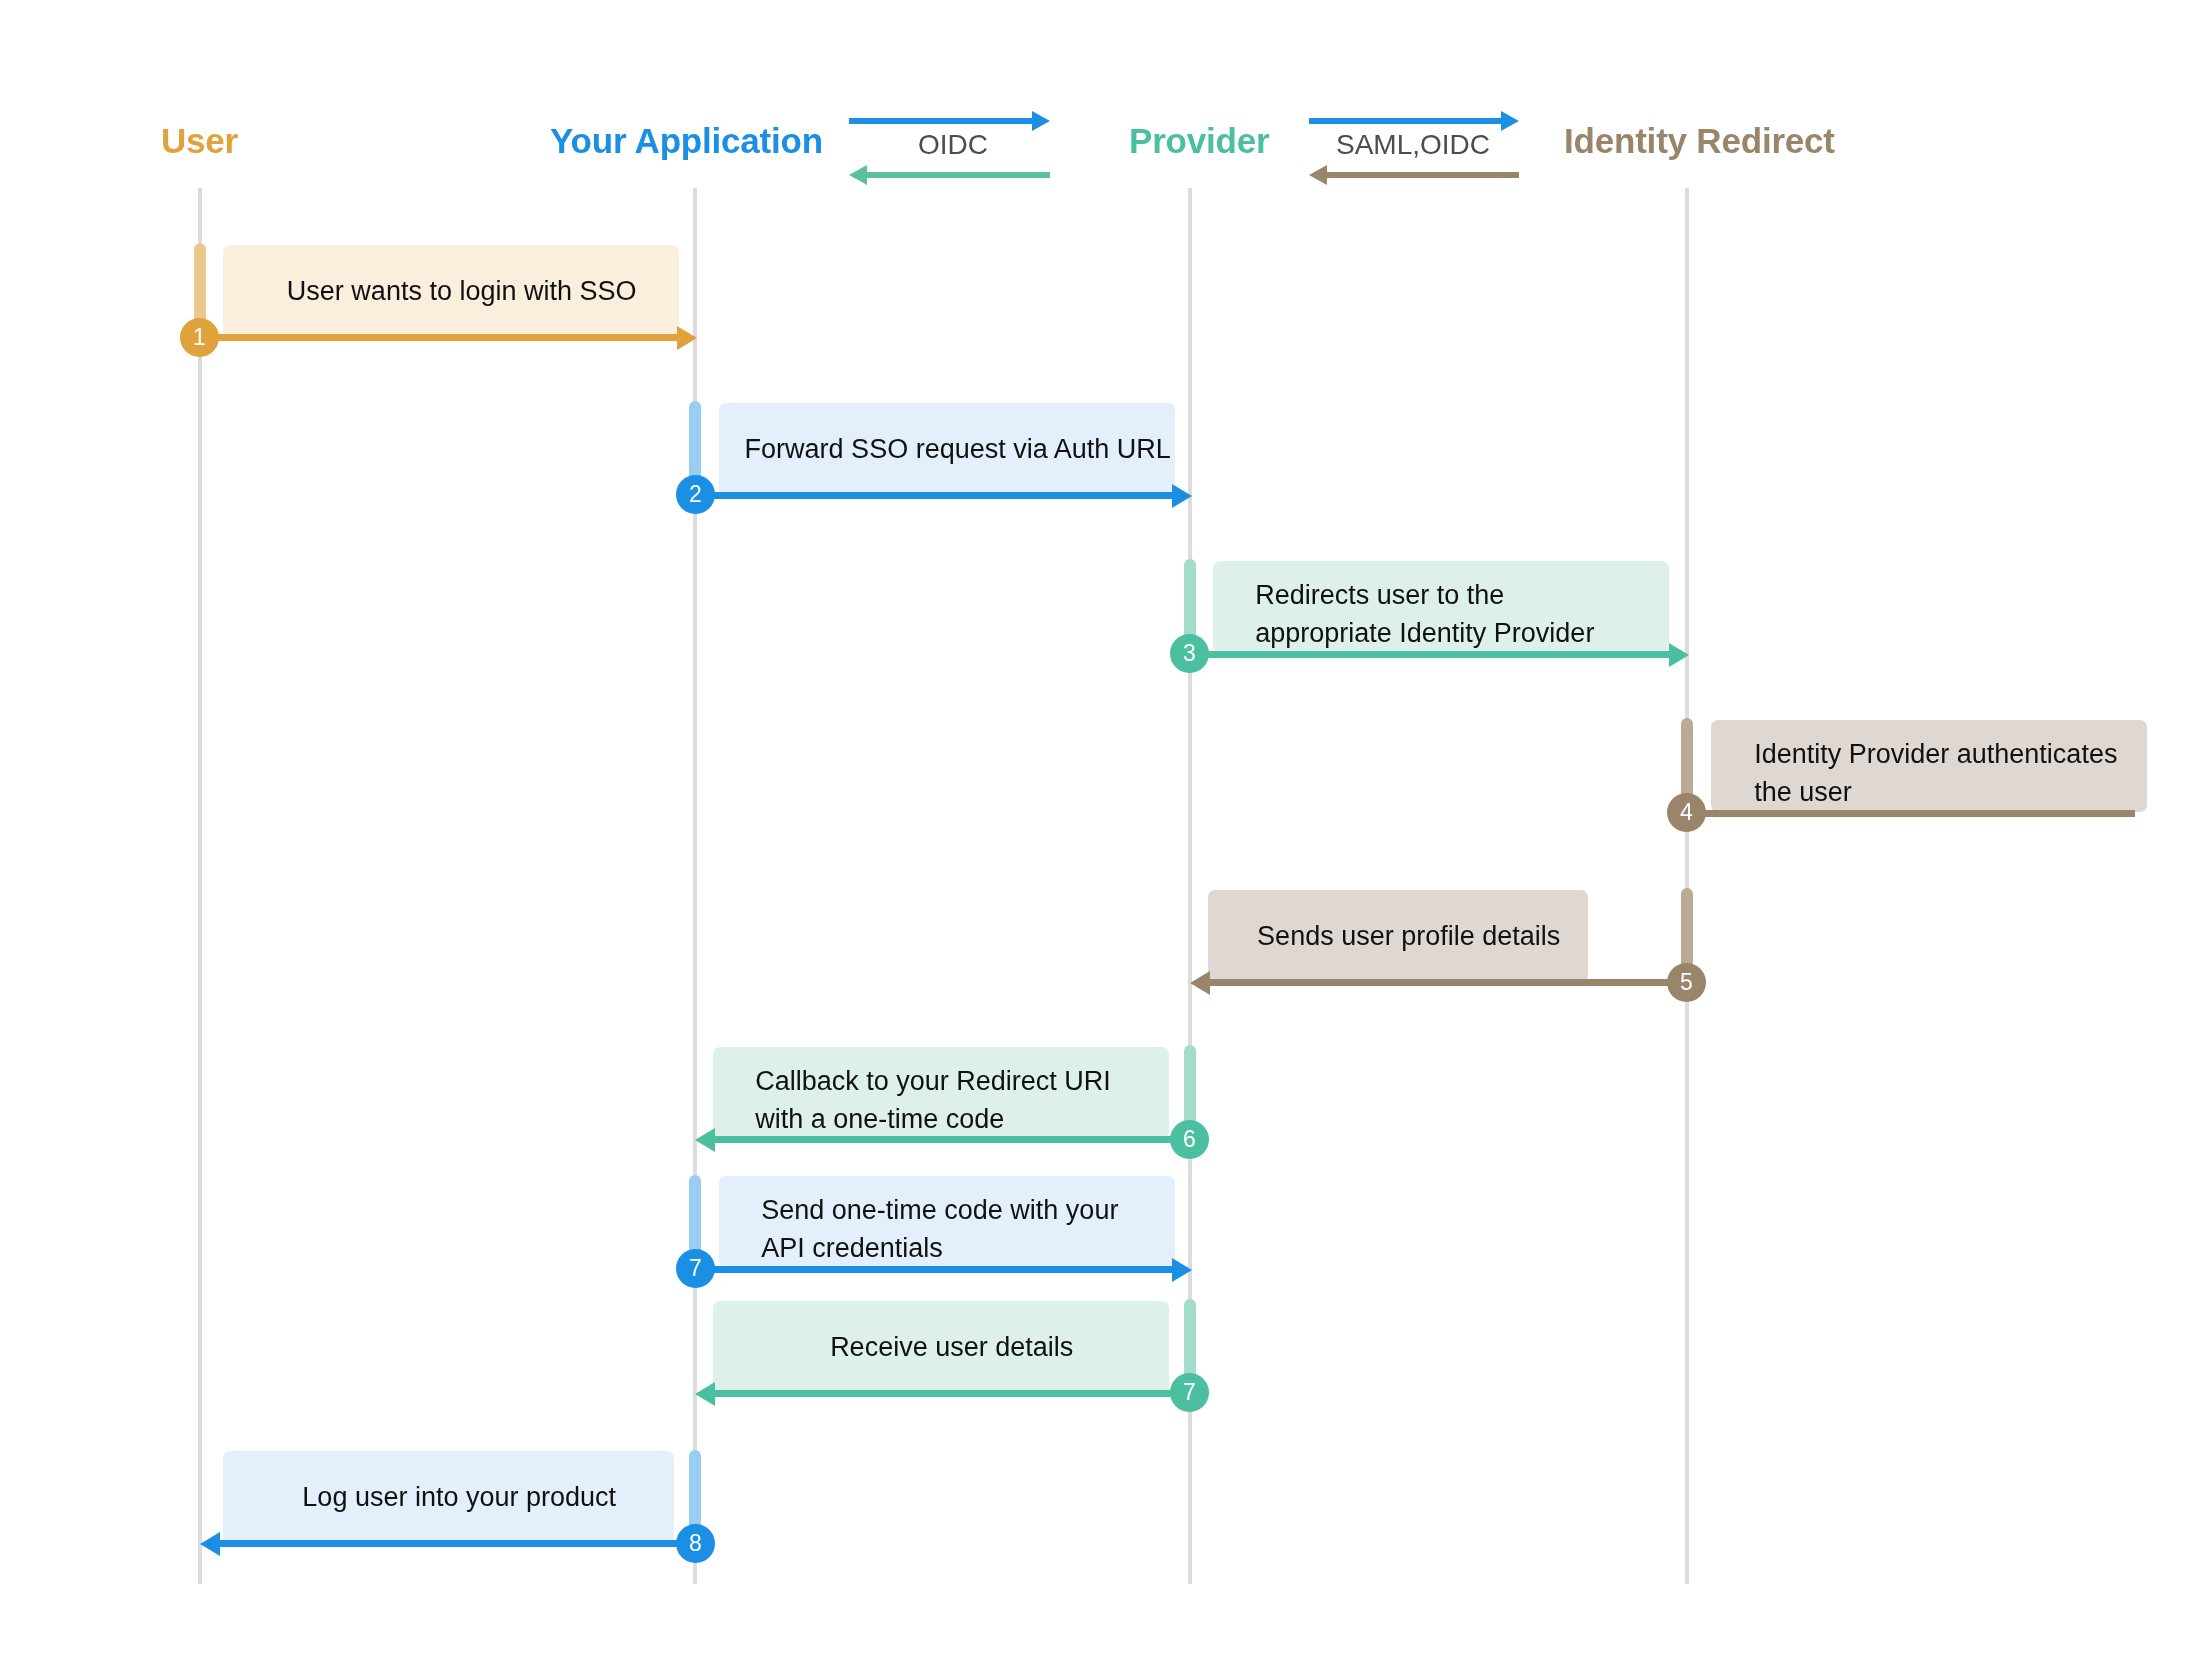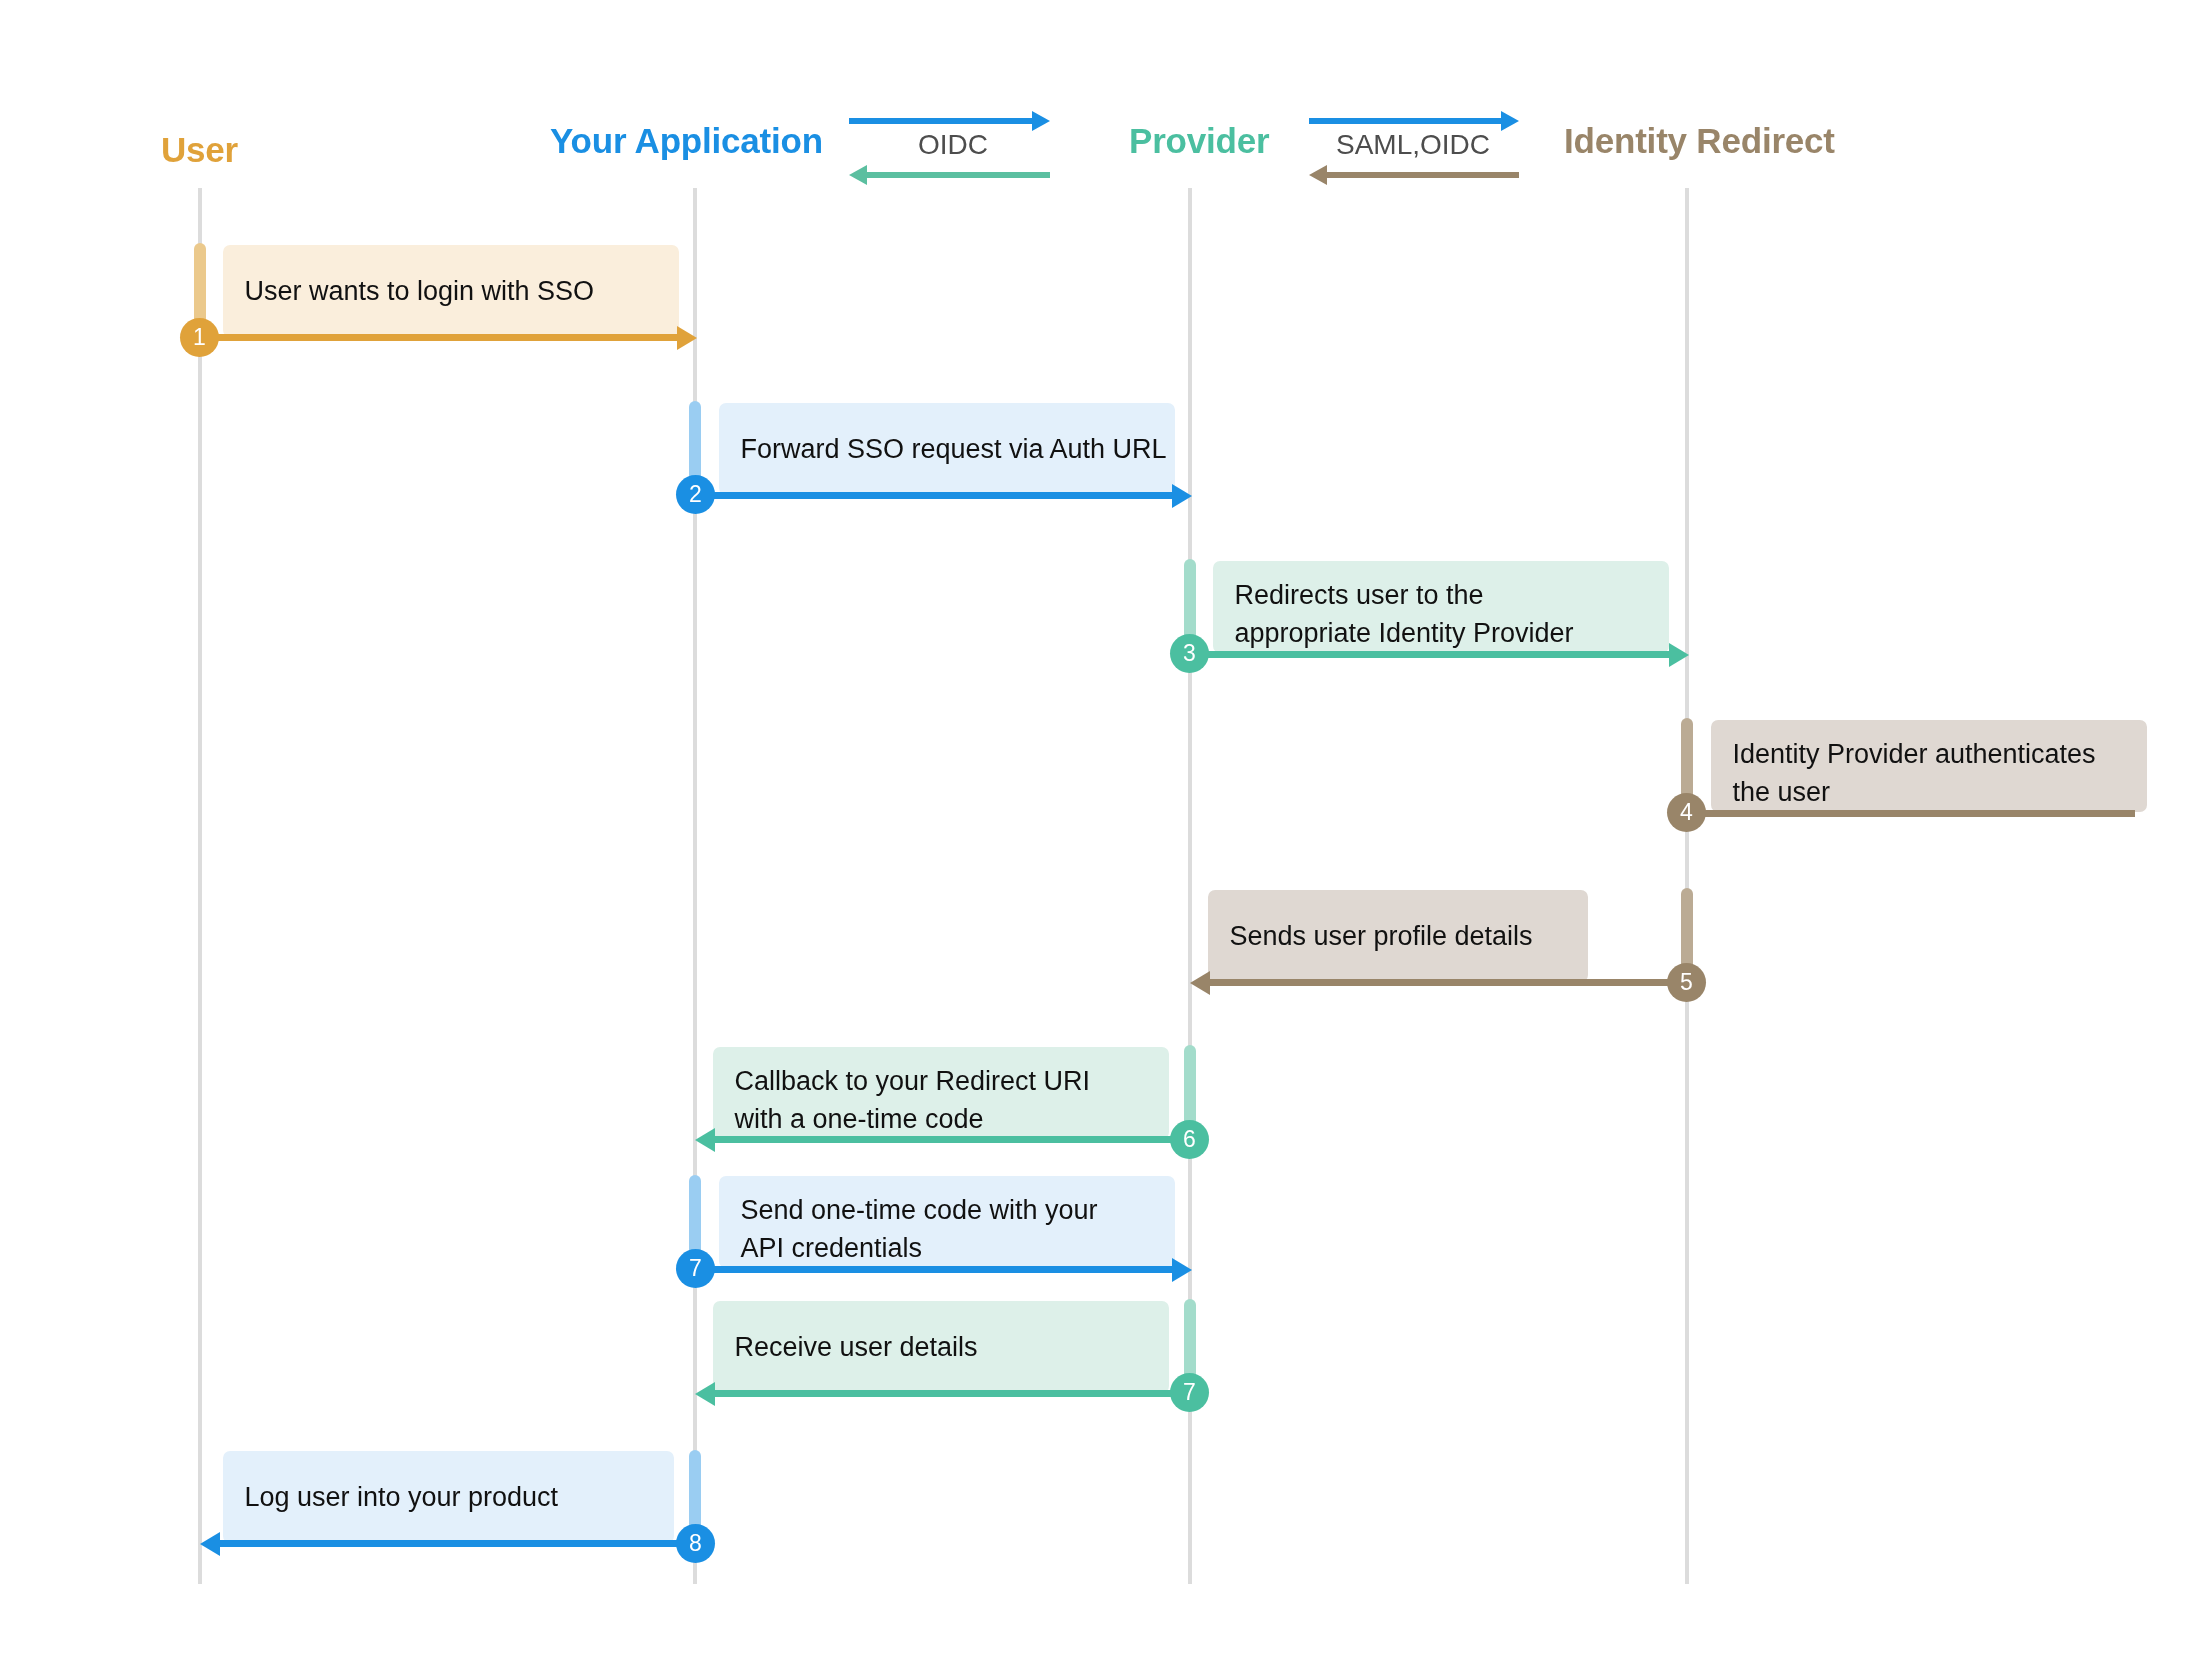--- a/index.html
+++ b/index.html
@@ -17,42 +17,42 @@
   .proto-arrow.rev .shaft{left:15px;right:0;}
   .proto-arrow .head{position:absolute;top:-7.1px;width:0;height:0;border-top:10.3px solid transparent;border-bottom:10.3px solid transparent;}
   .proto-arrow .head.r{right:0;border-left:18px solid currentColor;}
   .proto-arrow .head.l{left:0;border-right:18px solid currentColor;}
 
   
   .act{position:absolute;width:11.6px;border-radius:6.3px;}
 
   
   .msgbox{position:absolute;border-radius:7.1px;box-sizing:border-box;
-          display:flex;align-items:center;padding:0 0 0 21.4px;}
+          display:flex;align-items:center;padding:0 0 0 21.4px;justify-content:center;}
   .msgbox span{font-size:27px;color:#111;line-height:1.42;display:block;}
 
   
   .marrow{position:absolute;height:6.7px;}
   .marrow .shaft{position:absolute;left:0;right:13.4px;top:0;height:6.7px;}
   .marrow.rev .shaft{left:13.4px;right:0;}
   .marrow .head{position:absolute;top:-8.5px;width:0;height:0;border-top:12px solid transparent;border-bottom:12px solid transparent;}
   .marrow .head.r{right:0;border-left:20.6px solid currentColor;}
   .marrow .head.l{left:0;border-right:20.6px solid currentColor;}
 
   
   .badge{position:absolute;width:39px;height:39px;border-radius:50%;
          display:flex;align-items:center;justify-content:center;
          color:#fff;font-size:23px;font-weight:400;}
 </style>
 </head>
 <body>
 
 <div id="canvas">
 
-  <div class="hdr" style="left:161px;top:121px;color:#E0A23A;margin-top:9px;">User</div>
+  <div class="hdr" style="left:161px;top:121px;color:#E0A23A;">User</div>
   <div class="hdr" style="left:550px;top:121px;color:#1A8FE3;text-align:center;">Your Application</div>
   <div class="hdr" style="left:1129px;top:121px;color:#4BBFA0;">Provider</div>
   <div class="hdr" style="left:1564px;top:121px;color:#998569;">Identity Redirect</div>
 
   <div class="lifeline" style="left:198px;"></div>
   <div class="lifeline" style="left:693px;"></div>
   <div class="lifeline" style="left:1188px;"></div>
   <div class="lifeline" style="left:1685px;"></div>
 
   <div class="proto-arrow" style="left:849px;top:118px;width:201px;color:#1A8FE3;">

